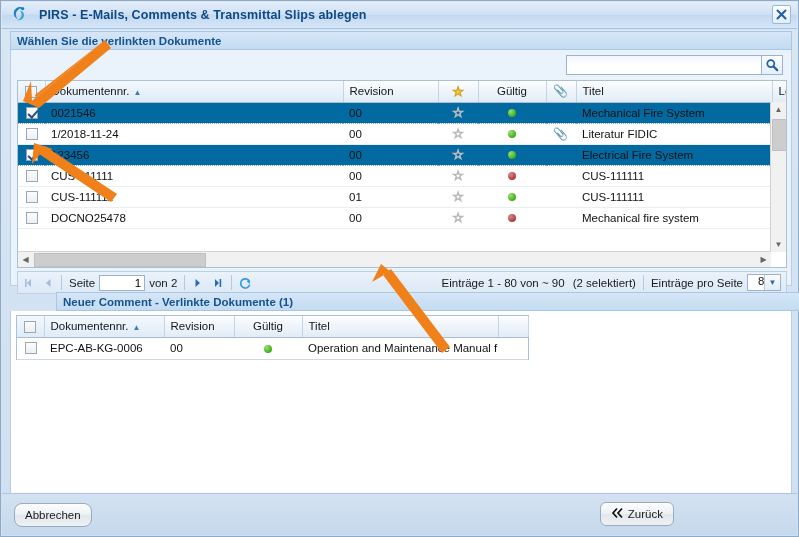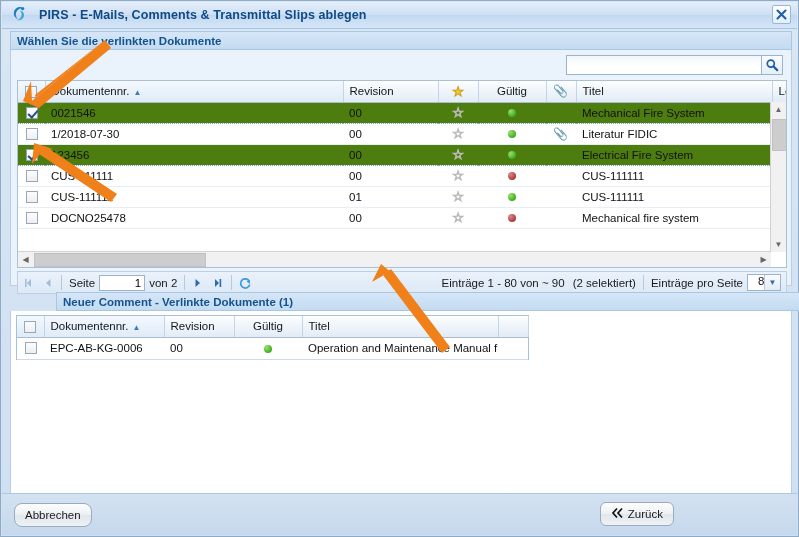--- a/index.html
+++ b/index.html
@@ -102,21 +102,21 @@
   }
   table.grid td{
     height:21px;
     box-sizing:border-box;
     font-size:11.5px;color:#111;
     padding:0 6px;white-space:nowrap;overflow:hidden;
     border-bottom:1px solid #e7eef5;
   }
   table.grid td.ctr{text-align:center;padding:0;}
   tr.row-sel td{
-    background:#4d7c0f;
+    background:#0369a1;
     border-top:1px dotted #7fa4cc;
     border-bottom:1px dotted #7fa4cc;
   }
   tr.row-plain td{background:#ffffff;}
   .sort-arrow{color:#3f7cb5;font-size:8px;margin-left:4px;vertical-align:middle;}
 
   
   .cb{
     display:inline-block;width:12px;height:12px;box-sizing:border-box;
     border:1px solid #8da4bb;background:linear-gradient(to bottom,#ffffff,#eef3f9);
@@ -318,21 +318,21 @@
             <td>0021546</td>
             <td>00</td>
             <td class="ctr"><span class="star">☆</span></td>
             <td class="ctr"><span class="dot green"></span></td>
             <td class="ctr"></td>
             <td>Mechanical Fire System</td>
             <td></td>
           </tr>
           <tr class="row-plain">
             <td class="ctr"><span class="cb gray"></span></td>
-            <td>1/2018-07-30</td>
+            <td>1/2018-11-24</td>
             <td>00</td>
             <td class="ctr"><span class="star">☆</span></td>
             <td class="ctr"><span class="dot green"></span></td>
             <td class="ctr"><span class="clip">📎</span></td>
             <td>Literatur FIDIC</td>
             <td></td>
           </tr>
           <tr class="row-sel">
             <td class="ctr"><span class="cb checked"></span></td>
             <td>123456</td>

